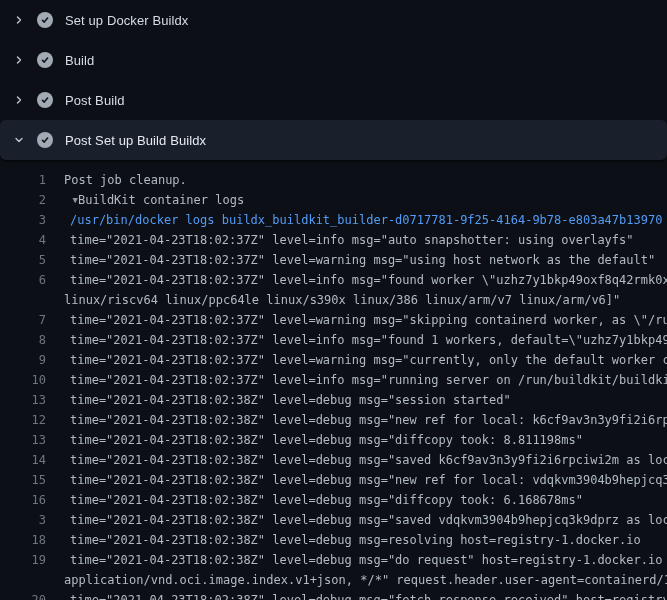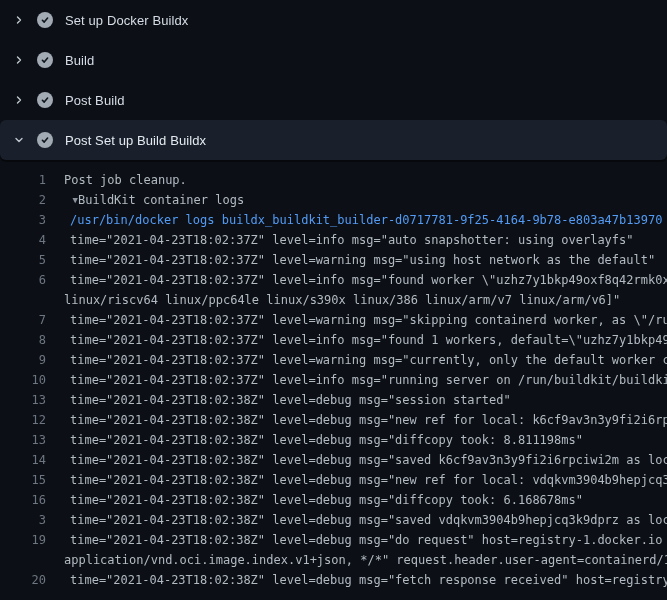--- a/index.html
+++ b/index.html
@@ -218,20 +218,24 @@
   </div>
       <div class="log-row k-indent">
     <span class="ln">16</span>
     <span class="lt">time="2021-04-23T18:02:38Z" level=debug msg="diffcopy took: 6.168678ms"</span>
   </div>
       <div class="log-row k-indent">
     <span class="ln">3</span>
     <span class="lt">time="2021-04-23T18:02:38Z" level=debug msg="saved vdqkvm3904b9hepjcq3k9dprz as local:d"</span>
   </div>
       <div class="log-row k-indent">
+    <span class="ln">18</span>
+    <span class="lt">time="2021-04-23T18:02:38Z" level=debug msg=resolving host=registry-1.docker.io</span>
+  </div>
+      <div class="log-row k-indent">
     <span class="ln">19</span>
     <span class="lt">time="2021-04-23T18:02:38Z" level=debug msg="do request" host=registry-1.docker.io req"</span>
   </div>
       <div class="log-row k-wrap">
     <span class="ln"></span>
     <span class="lt">application/vnd.oci.image.index.v1+json, */*" request.header.user-agent=containerd/1.4.</span>
   </div>
       <div class="log-row k-indent">
     <span class="ln">20</span>
     <span class="lt">time="2021-04-23T18:02:38Z" level=debug msg="fetch response received" host=registry-1."</span>

